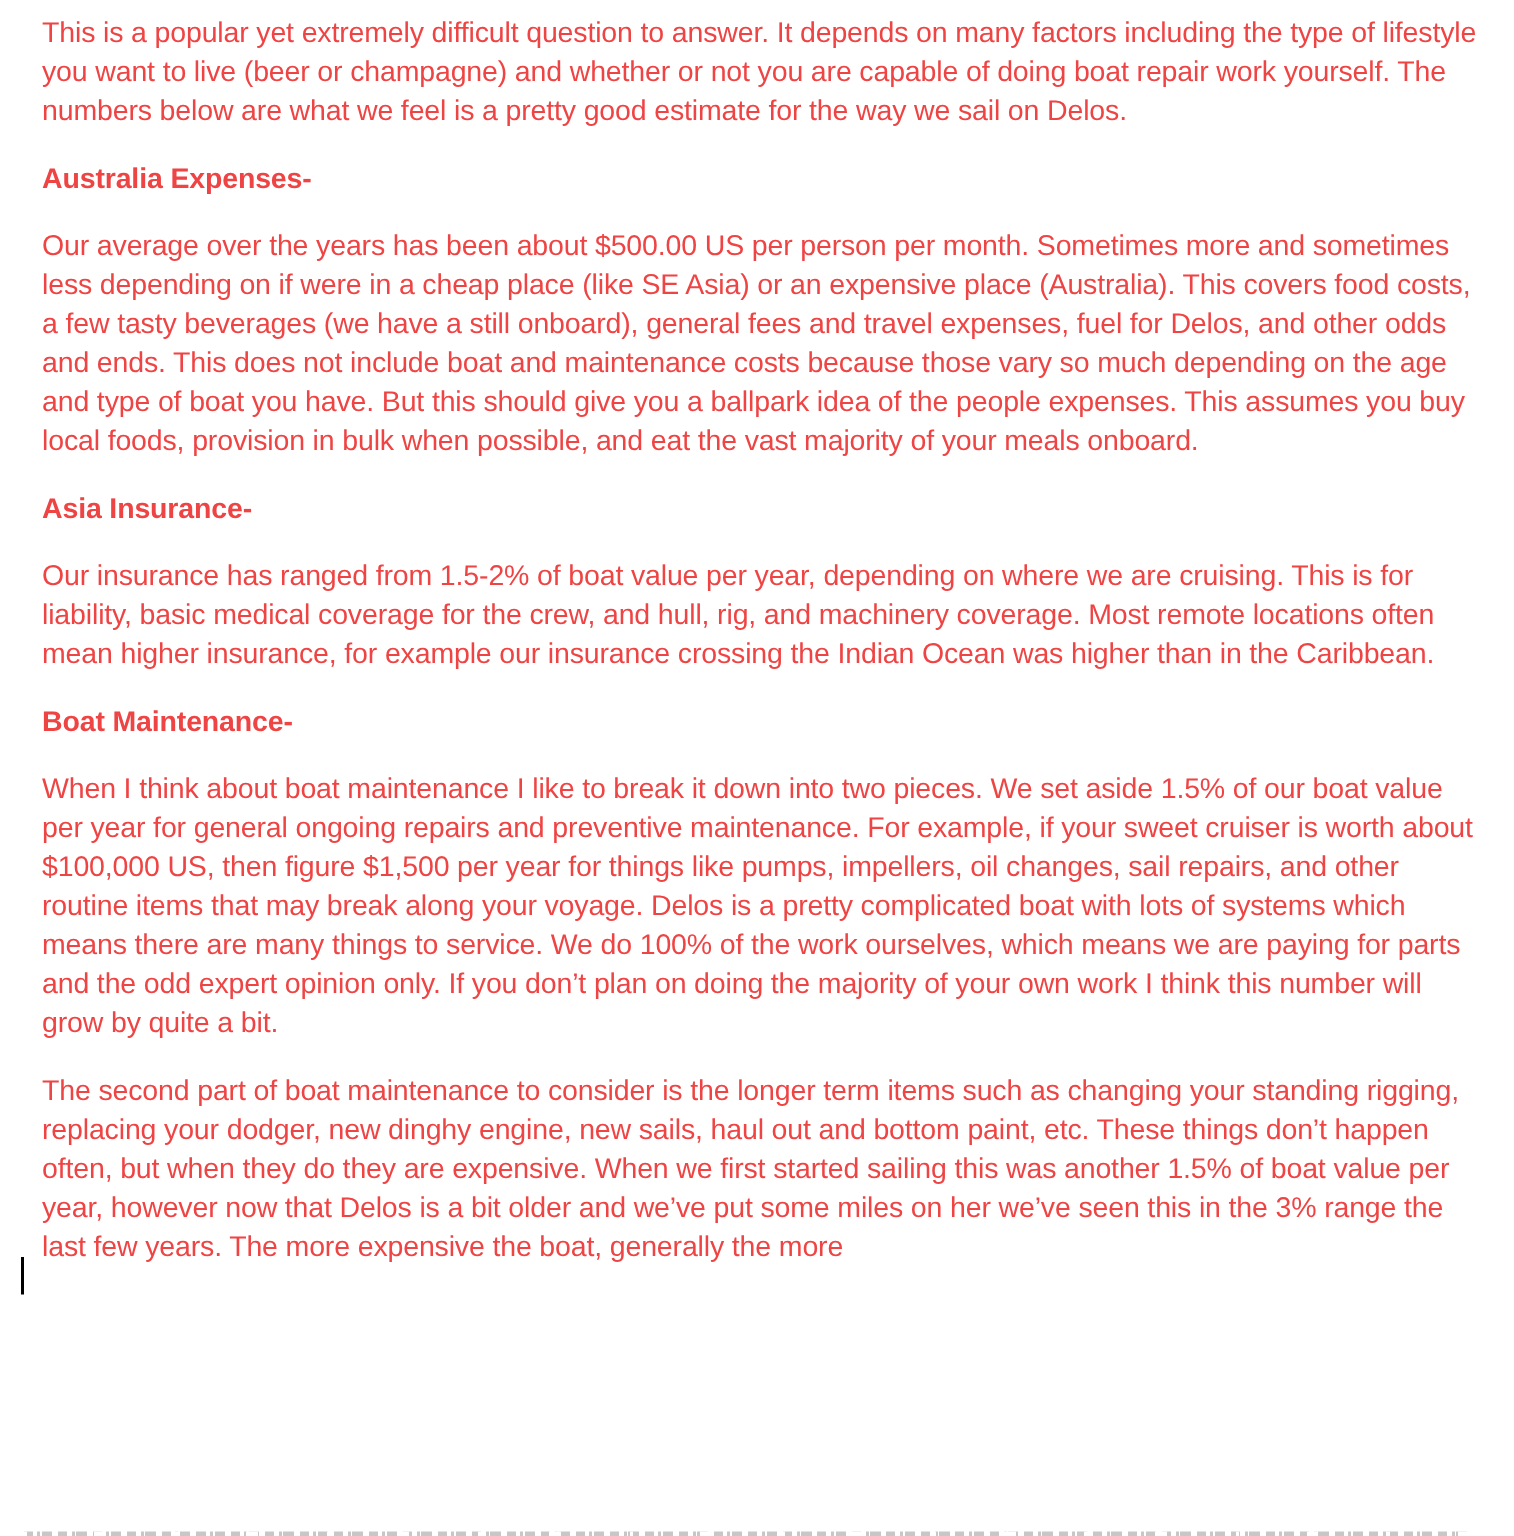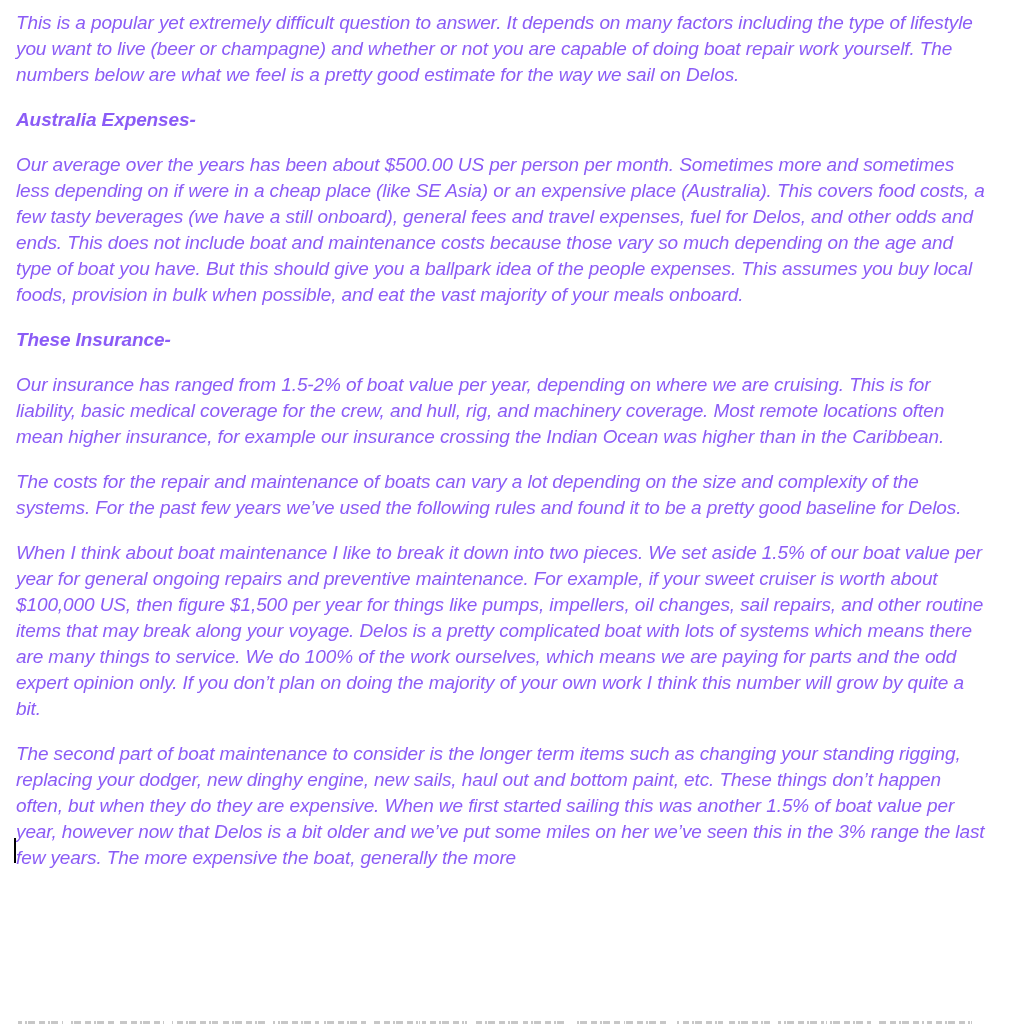--- a/index.html
+++ b/index.html
@@ -13,27 +13,26 @@
     overflow: hidden;
     position: relative;
     font-family: "Liberation Sans", "DejaVu Sans", sans-serif;
   }
   .doc {
     position: absolute;
     top: 0; left: 0;
     width: 1009px;
     height: 1024px;
     box-sizing: border-box;
-    padding: 10px 19px 0 16px;
+    padding: 10px 19px 0 28px;
     font-size: 19px;
     line-height: 26px;
-    color: #8b5cf6;
+    color: #ef4444;
     cursor: text;
     overflow: hidden;
-    font-style: italic;
   }
   .doc p, .doc h3 {
     margin: 19px 0 0 0;
     font-size: 19px;
     line-height: 26px;
     letter-spacing: -0.1px;
   }
   .doc > :first-child { margin-top: 0; }
   .doc h3 { font-weight: 700; }
   .text-cursor {
@@ -65,26 +64,26 @@
 </head>
 <body>
 
 <div class="doc">
   <p>This is a popular yet extremely difficult question to answer. It depends on many factors including the type of lifestyle you want to live (beer or champagne) and whether or not you are capable of doing boat repair work yourself. The numbers below are what we feel is a pretty good estimate for the way we sail on Delos.</p>
 
   <h3>Australia Expenses-</h3>
 
   <p>Our average over the years has been about $500.00 US per person per month. Sometimes more and sometimes less depending on if were in a cheap place (like SE Asia) or an expensive place (Australia). This covers food costs, a few tasty beverages (we have a still onboard), general fees and travel expenses, fuel for Delos, and other odds and ends. This does not include boat and maintenance costs because those vary so much depending on the age and type of boat you have. But this should give you a ballpark idea of the people expenses. This assumes you buy local foods, provision in bulk when possible, and eat the vast majority of your meals onboard.</p>
 
-  <h3>These Insurance-</h3>
+  <h3>Asia Insurance-</h3>
 
   <p>Our insurance has ranged from 1.5-2% of boat value per year, depending on where we are cruising. This is for liability, basic medical coverage for the crew, and hull, rig, and machinery coverage. Most remote locations often mean higher insurance, for example our insurance crossing the Indian Ocean was higher than in the Caribbean.</p>
 
+  <h3>Boat Maintenance-</h3>
 
-  <p>The costs for the repair and maintenance of boats can vary a lot depending on the size and complexity of the systems. For the past few years we’ve used the following rules and found it to be a pretty good baseline for Delos.</p>
 
   <p>When I think about boat maintenance I like to break it down into two pieces. We set aside 1.5% of our boat value per year for general ongoing repairs and preventive maintenance. For example, if your sweet cruiser is worth about $100,000 US, then figure $1,500 per year for things like pumps, impellers, oil changes, sail repairs, and other routine items that may break along your voyage. Delos is a pretty complicated boat with lots of systems which means there are many things to service. We do 100% of the work ourselves, which means we are paying for parts and the odd expert opinion only. If you don’t plan on doing the majority of your own work I think this number will grow by quite a bit.</p>
 
   <p>The second part of boat maintenance to consider is the longer term items such as changing your standing rigging, replacing your dodger, new dinghy engine, new sails, haul out and bottom paint, etc. These things don’t happen often, but when they do they are expensive. When we first started sailing this was another 1.5% of boat value per year, however now that Delos is a bit older and we’ve put some miles on her we’ve seen this in the 3% range the last few years. The more expensive the boat, generally the more</p>
 </div>
 
 <div class="text-cursor"></div>
 
 <div class="clipped-line"></div>
 

